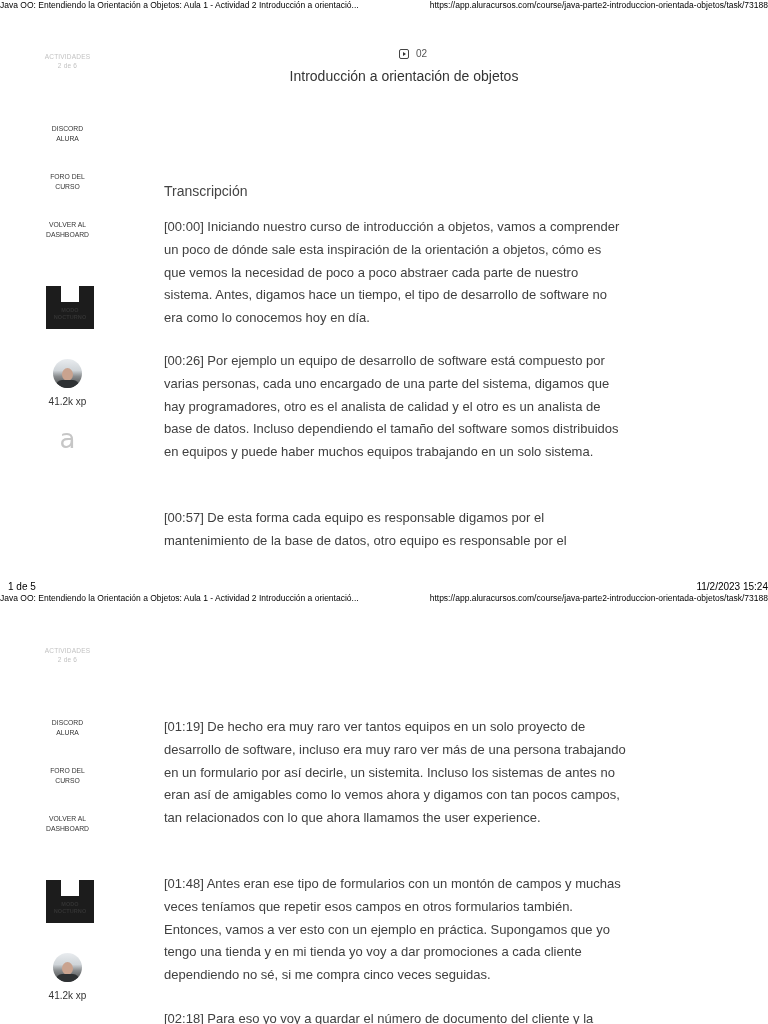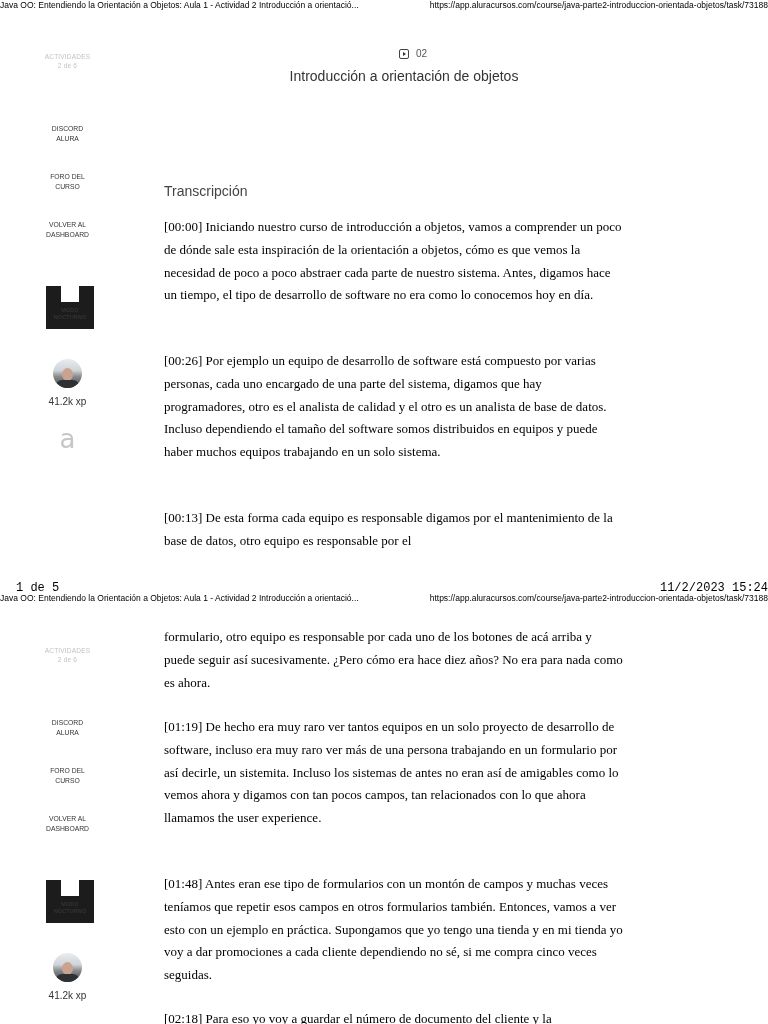--- a/index.html
+++ b/index.html
@@ -1,20 +1,20 @@
 <!DOCTYPE html>
 <html><head>
 <meta charset="utf-8">
 <style>
   html, body { margin: 0; padding: 0; background: #ffffff; }
   body { width: 768px; height: 1024px; position: relative; overflow: hidden; font-family: "Liberation Sans", sans-serif; color: #333; }
   .print-header { position: absolute; left: 0; right: 0; height: 12px; font-family: Liberation Sans, sans-serif; font-size: 8.5px; color: #000; white-space: nowrap; }
   .print-header .left { position: absolute; left: 0; top: 0; }
   .print-header .right { position: absolute; right: 0; top: 0; }
-  .print-footer { position: absolute; left: 16px; right: 0; height: 12px; font-family: Liberation Mono, monospace; font-size: 12px; color: #000; white-space: nowrap; }
+  .print-footer { position: absolute; left: 8px; right: 0; height: 12px; font-family: Liberation Sans, sans-serif; font-size: 10px; color: #000; white-space: nowrap; }
   .print-footer .left { position: absolute; left: 0; top: 0; }
   .print-footer .right { position: absolute; right: 0; top: 0; }
 
   .page { position: absolute; left: 0; width: 768px; overflow: hidden; }
   .sidebar { position: absolute; left: 0; top: 0; width: 135px; }
   .side-activities { position: absolute; left: 0; width: 135px; text-align: center; font-size: 6.5px; color: #c2c2c2; line-height: 9px; letter-spacing: 0.2px; }
   .side-link { position: absolute; left: 0; width: 135px; text-align: center; font-size: 6.8px; color: #333; line-height: 10px; }
   .night { position: absolute; left: 46px; width: 48px; height: 43px; }
   .night .outer { position: absolute; left: 0; top: 0; width: 48px; height: 43px; background: #1c1c1c; }
   .night .notch { position: absolute; left: 15px; top: 0; width: 18px; height: 16px; background: #ffffff; }
@@ -23,21 +23,21 @@
   .avatar .face { position: absolute; left: 9px; top: 9px; width: 11px; height: 13px; border-radius: 50%; background: #c9a38f; }
   .avatar .shirt { position: absolute; left: 3px; top: 21px; width: 23px; height: 10px; background: #2e3133; border-radius: 6px 6px 0 0; }
   .xp { position: absolute; left: 0; width: 135px; text-align: center; font-size: 10px; color: #333; }
   .logo-a { position: absolute; left: 0; width: 135px; text-align: center; font-size: 26px; color: #c6c6c6; font-family: "DejaVu Sans", sans-serif; line-height: 26px; }
 
   .task-num { position: absolute; left: 399px; display: flex; align-items: center; gap: 7px; font-size: 10px; color: #555; text-align: right; }
   .play-icon { width: 10px; height: 10px; border: 1.3px solid #444; border-radius: 2px; position: relative; box-sizing: border-box; }
   .play-icon::after { content: ""; position: absolute; left: 2.5px; top: 2px; width: 0; height: 0; border-left: 3.5px solid #333; border-top: 2px solid transparent; border-bottom: 2px solid transparent; }
   .task-title { position: absolute; left: 0; width: 808px; text-align: center; font-size: 14px; color: #333; }
   .section-title { position: absolute; left: 164px; font-size: 14px; color: #444; }
-  .para { position: absolute; left: 164px; width: 462px; font-family: Liberation Serif, serif; font-size: 13px; line-height: 22.8px; color: #000000; margin: 0; }
+  .para { position: absolute; left: 164px; width: 462px; font-family: Liberation Sans, sans-serif; font-size: 13px; line-height: 22.8px; color: #404040; margin: 0; }
 </style>
 </head>
 <body>
 
 <div class="print-header" style="top:0;">
   <span class="left">Java OO: Entendiendo la Orientación a Objetos: Aula 1 - Actividad 2 Introducción a orientació...</span>
   <span class="right">https://app.aluracursos.com/course/java-parte2-introduccion-orientada-objetos/task/73188</span>
 </div>
 
 <div class="page" style="top:0; height:570px;">
@@ -76,21 +76,21 @@
 
   <div class="task-num" style="top:48px;">
     <span class="play-icon"></span>
     <span>02</span>
   </div>
   <div class="task-title" style="top:68px;">Introducción a orientación de objetos</div>
   <div class="section-title" style="top:183px;">Transcripción</div>
 
   <p class="para" style="top:216px;">[00:00] Iniciando nuestro curso de introducción a objetos, vamos a comprender un poco de dónde sale esta inspiración de la orientación a objetos, cómo es que vemos la necesidad de poco a poco abstraer cada parte de nuestro sistema. Antes, digamos hace un tiempo, el tipo de desarrollo de software no era como lo conocemos hoy en día.</p>
   <p class="para" style="top:350px;">[00:26] Por ejemplo un equipo de desarrollo de software está compuesto por varias personas, cada uno encargado de una parte del sistema, digamos que hay programadores, otro es el analista de calidad y el otro es un analista de base de datos. Incluso dependiendo el tamaño del software somos distribuidos en equipos y puede haber muchos equipos trabajando en un solo sistema.</p>
-  <p class="para" style="top:507px;">[00:13] De esta forma cada equipo es responsable digamos por el mantenimiento de la base de datos, otro equipo es responsable por el</p>
+  <p class="para" style="top:507px;">[00:57] De esta forma cada equipo es responsable digamos por el mantenimiento de la base de datos, otro equipo es responsable por el</p>
 </div>
 
 <div class="print-footer" style="top:581px;">
   <span class="left">1 de 5</span>
   <span class="right">11/2/2023 15:24</span>
 </div>
 
 <div class="print-header" style="top:593px;">
   <span class="left">Java OO: Entendiendo la Orientación a Objetos: Aula 1 - Actividad 2 Introducción a orientació...</span>
   <span class="right">https://app.aluracursos.com/course/java-parte2-introduccion-orientada-objetos/task/73188</span>
@@ -123,17 +123,16 @@
       </div>
     </div>
     <div class="avatar" style="top:348px;">
       <div class="face"></div>
       <div class="shirt"></div>
     </div>
     <div class="xp" style="top:385px;">41.2k xp</div>
     <div class="logo-a" style="top:412px;">a</div>
   </div>
 
-  <p class="para" style="top:21px;">formulario, otro equipo es responsable por cada uno de los botones de acá arriba y puede seguir así sucesivamente. ¿Pero cómo era hace diez años? No era para nada como es ahora.</p>
   <p class="para" style="top:111px;">[01:19] De hecho era muy raro ver tantos equipos en un solo proyecto de desarrollo de software, incluso era muy raro ver más de una persona trabajando en un formulario por así decirle, un sistemita. Incluso los sistemas de antes no eran así de amigables como lo vemos ahora y digamos con tan pocos campos, tan relacionados con lo que ahora llamamos the user experience.</p>
   <p class="para" style="top:268px;">[01:48] Antes eran ese tipo de formularios con un montón de campos y muchas veces teníamos que repetir esos campos en otros formularios también. Entonces, vamos a ver esto con un ejemplo en práctica. Supongamos que yo tengo una tienda y en mi tienda yo voy a dar promociones a cada cliente dependiendo no sé, si me compra cinco veces seguidas.</p>
   <p class="para" style="top:403px;">[02:18] Para eso yo voy a guardar el número de documento del cliente y la</p>
 </div>
 
 </body></html>

